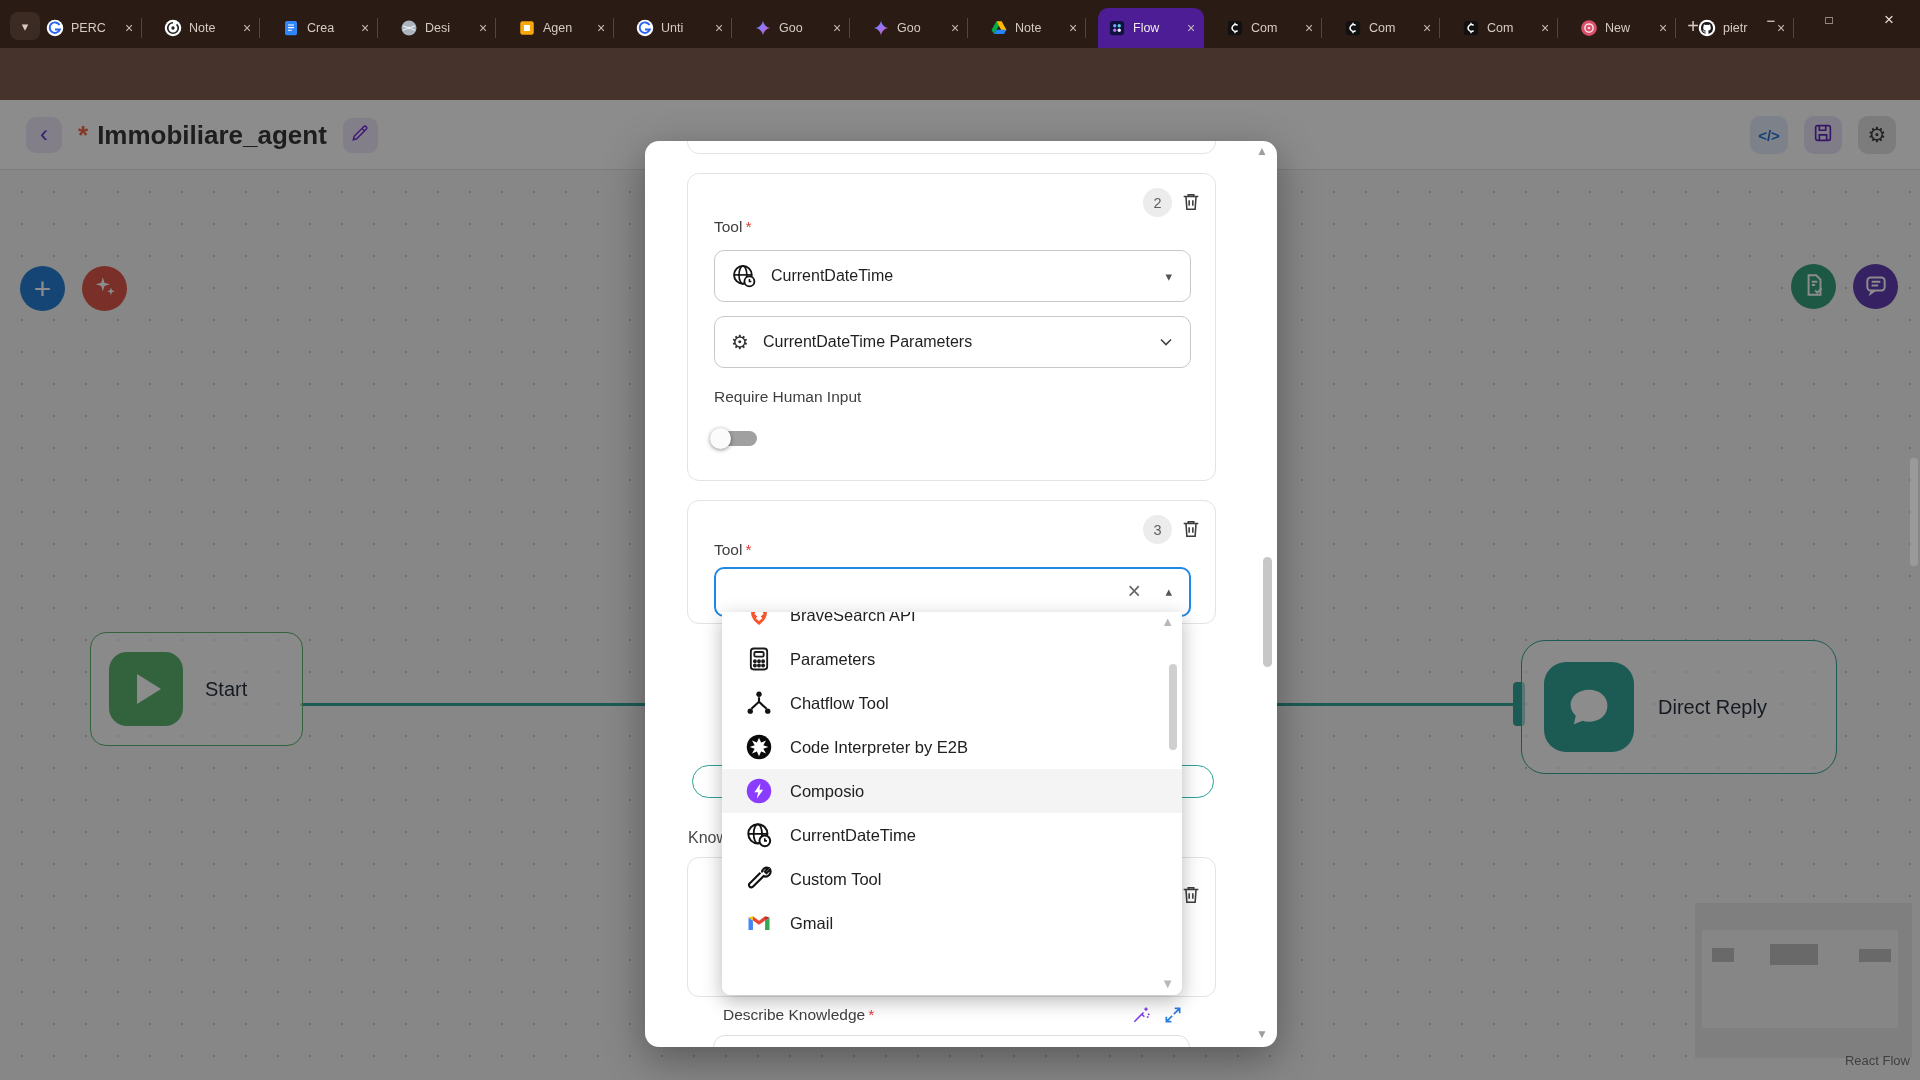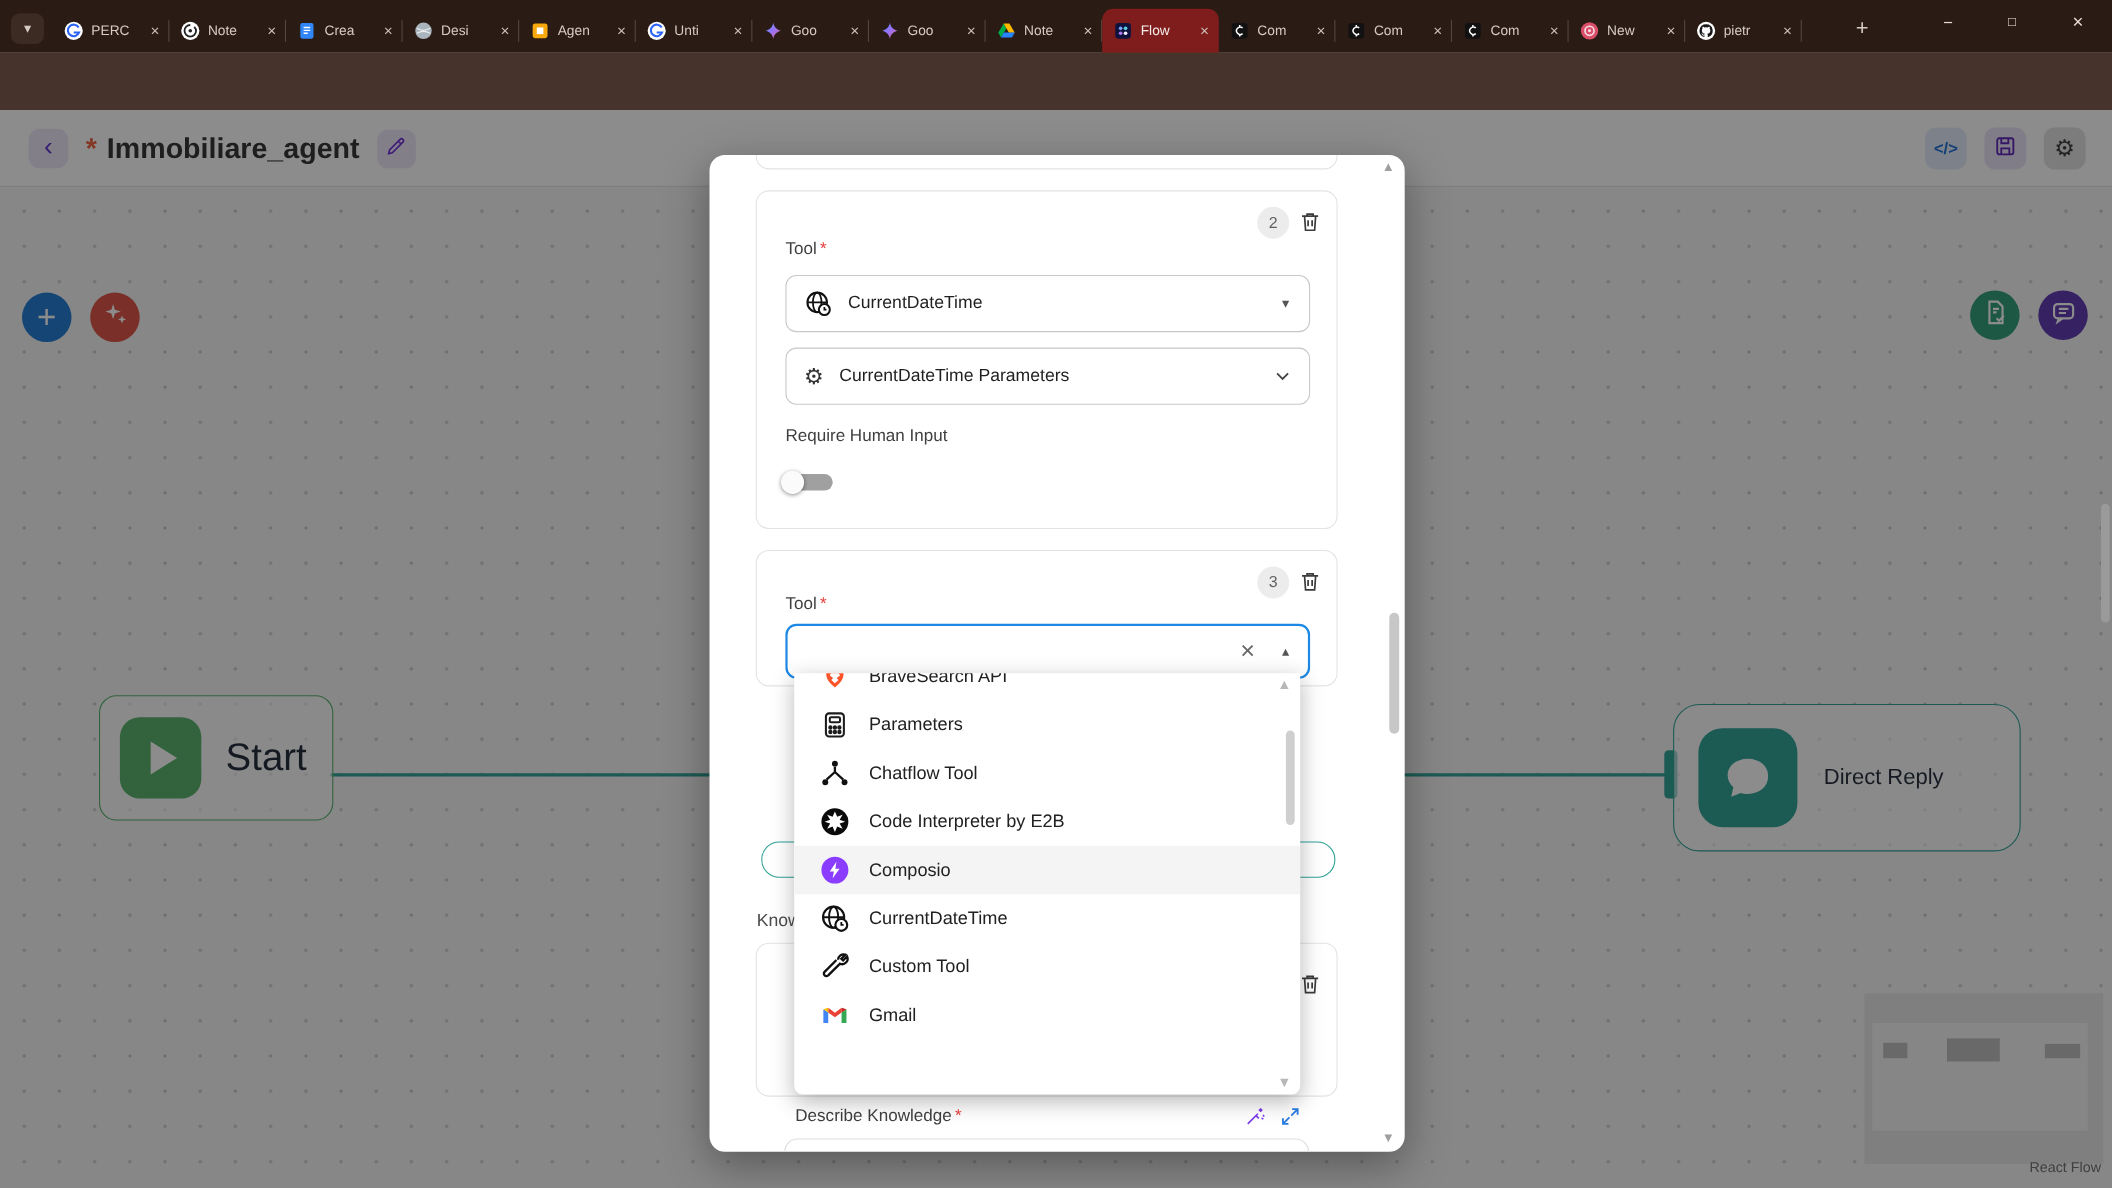--- a/index.html
+++ b/index.html
@@ -2,25 +2,25 @@
 <html style="--c-teal: #2da296; --c-green: #55b26a; --c-blue: #1e88e5; --c-purple: #6d28d9; --c-fabblue: #1e7ad2; --c-fabred: #dd5144; --c-fabgreen: #2e9e77; --c-fabpurple: #5d35b0;"><head>
 <meta charset="utf-8">
 <style>
   html,body{margin:0;padding:0;background:#111;}
   #screen{position:relative;width:1920px;height:1080px;overflow:hidden;
     font-family:"Liberation Sans","DejaVu Sans",sans-serif;background:#f5f5f5;}
   
   #tabbar{position:absolute;left:0;top:0;width:1920px;height:48px;background:#2a1b14;}
   #tabsearch{position:absolute;left:10px;top:12px;width:30px;height:28px;border-radius:8px;
     background:#3b2b23;color:#d6cbc4;font-size:13px;display:flex;align-items:center;justify-content:center;}
-  #tabs{position:absolute;left:48px;top:8px;height:40px;display:flex;}
+  #tabs{position:absolute;left:36px;top:8px;height:40px;display:flex;gap:12px;}
   .tab{width:106px;height:40px;display:flex;align-items:center;padding:0 6px 0 10px;box-sizing:border-box;
     color:#d6cbc4;font-size:12.5px;position:relative;}
   .tab:not(.active)::after{content:"";position:absolute;right:0;top:10px;height:20px;width:1px;background:#55453c;}
-  .tab.active{background:#7f1d1d;border-radius:10px 10px 0 0;color:#f2ebe7;}
+  .tab.active{background:#4c1d95;border-radius:10px 10px 0 0;color:#f2ebe7;}
   .fav{width:18px;height:18px;flex:0 0 18px;margin-right:7px;display:flex;align-items:center;justify-content:center;
     font-size:11px;font-weight:bold;border-radius:4px;overflow:hidden;}
   .fav svg{width:18px;height:18px;display:block;}
   .tlabel{flex:1;overflow:hidden;white-space:nowrap;}
   .tclose{flex:0 0 14px;font-size:14px;color:#c9bcb4;text-align:center;line-height:14px;}
   #newtab{position:absolute;left:1678px;top:12px;width:30px;height:28px;color:#d6cbc4;font-size:20px;
     display:flex;align-items:center;justify-content:center;}
   .winctl{position:absolute;top:0;width:46px;height:40px;color:#e8ddd6;font-size:15px;
     display:flex;align-items:center;justify-content:center;}
   #win-min{left:1748px;} #win-max{left:1806px;font-size:12px;} #win-close{left:1866px;font-size:17px;}
@@ -65,21 +65,21 @@
   .hbtn svg{width:22px;height:22px;}
   
   #canvas{position:absolute;left:0;top:70px;width:1920px;height:910px;background:#f5f5f5;
     background-image:radial-gradient(circle,#c4c4c4 1.3px,transparent 1.5px);background-size:32px 32px;background-position:6px 6px;}
   #edge{position:absolute;left:300px;top:533px;width:1218px;height:3px;background:var(--c-teal,#2da296);border-radius:2px;}
   .node{position:absolute;box-sizing:border-box;background:rgba(255,255,255,.55);display:flex;align-items:center;}
   #startnode{left:90px;top:462px;width:213px;height:114px;border:1.5px solid var(--c-green,#55b26a);border-radius:16px;}
   #starticon{width:74px;height:74px;margin-left:18px;border-radius:18px;background:var(--c-green,#55b26a);
     display:flex;align-items:center;justify-content:center;}
   #playtri{width:0;height:0;border-left:24px solid #fff;border-top:15px solid transparent;border-bottom:15px solid transparent;margin-left:6px;}
-  #startlabel{font-size:35px;color:#1f2937;margin-left:22px;}
+  #startlabel{font-size:20px;color:#1f2937;margin-left:22px;}
   #replynode{left:1521px;top:470px;width:316px;height:134px;border:1.5px solid var(--c-teal,#2da296);border-radius:24px;}
   #replyicon{width:90px;height:90px;margin-left:22px;border-radius:22px;background:var(--c-teal,#2da296);
     display:flex;align-items:center;justify-content:center;}
   #replyicon svg{width:52px;height:52px;}
   #replylabel{font-size:20px;color:#1f2937;margin-left:24px;}
   #replyhandle{position:absolute;left:1513px;top:512px;width:12px;height:44px;background:var(--c-teal,#2da296);border-radius:4px;}
   .fab{position:absolute;width:45px;height:45px;border-radius:50%;display:flex;align-items:center;justify-content:center;color:#fff;}
   .fab svg{width:26px;height:26px;}
   #fab-add{left:20px;top:96px;background:var(--c-fabblue,#1e7ad2);font-size:30px;font-weight:300;}
   #fab-ai{left:82px;top:96px;background:var(--c-fabred,#dd5144);}

